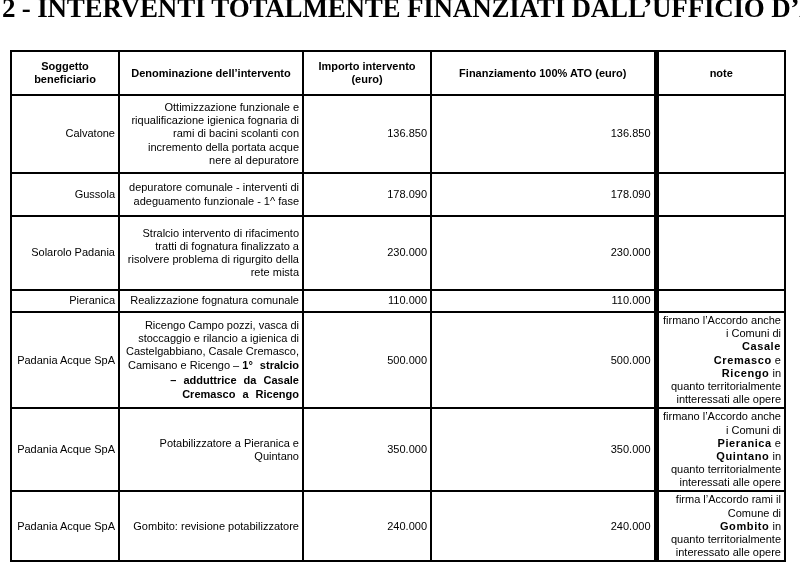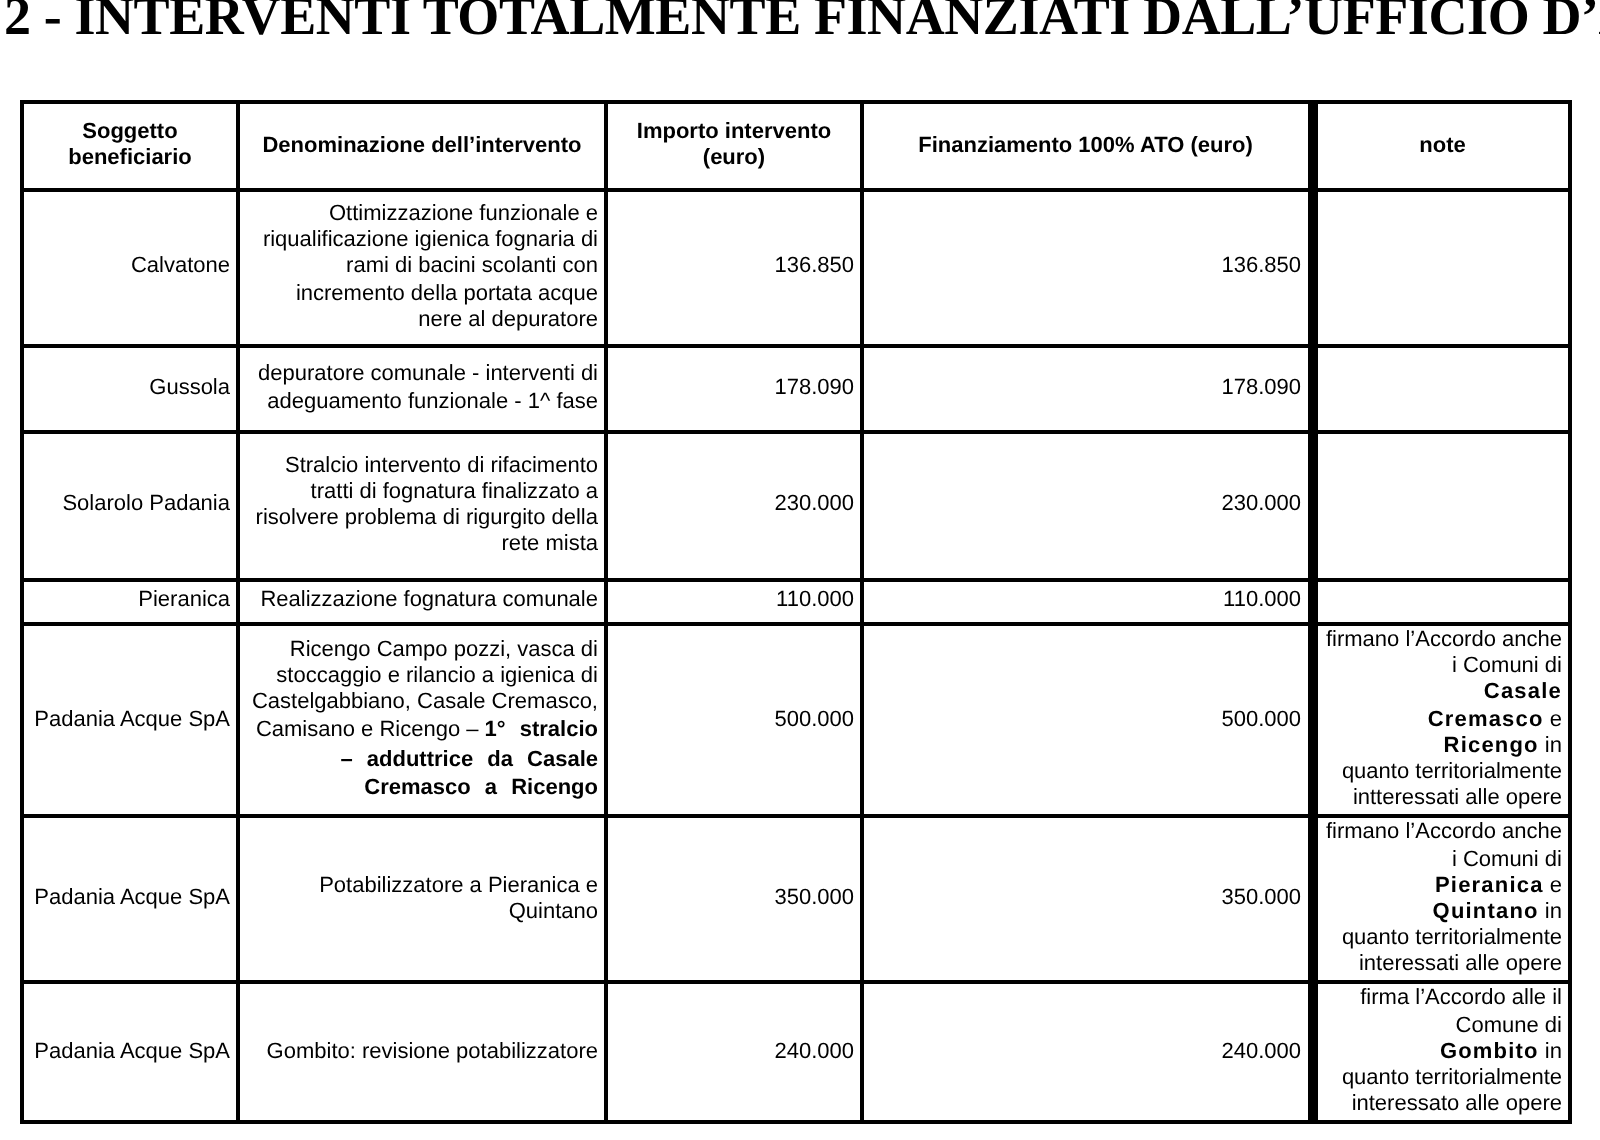--- a/index.html
+++ b/index.html
@@ -118,17 +118,17 @@
     <td class="cell-amount">350.000</td>
     <td class="cell-amount">350.000</td>
     <td class="cell-note"><span>firmano l’Accordo anche i Comuni di </span><span class="seg-bold">Pieranica</span><span> e </span><span class="seg-bold">Quintano</span><span> in quanto territorialmente interessati alle opere</span></td>
   </tr>
 
   <tr class="rh7">
     <td>Padania Acque SpA</td>
     <td class="cell-intervention"><span>Gombito: revisione potabilizzatore</span></td>
     <td class="cell-amount">240.000</td>
     <td class="cell-amount">240.000</td>
-    <td class="cell-note"><span>firma l’Accordo alle il </span><span>Comune di </span><span class="seg-bold">Gombito</span><span> in quanto territorialmente interessato alle opere</span></td>
+    <td class="cell-note"><span>firma l’Accordo rami il </span><span>Comune di </span><span class="seg-bold">Gombito</span><span> in quanto territorialmente interessato alle opere</span></td>
   </tr>
 
 </tbody>
   </table>
 
 </body></html>

